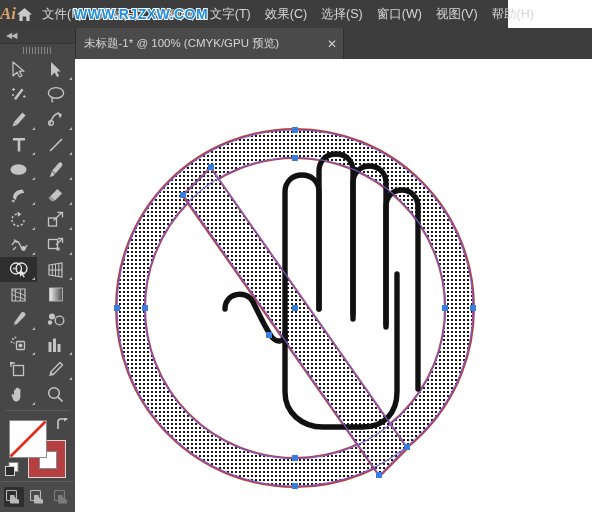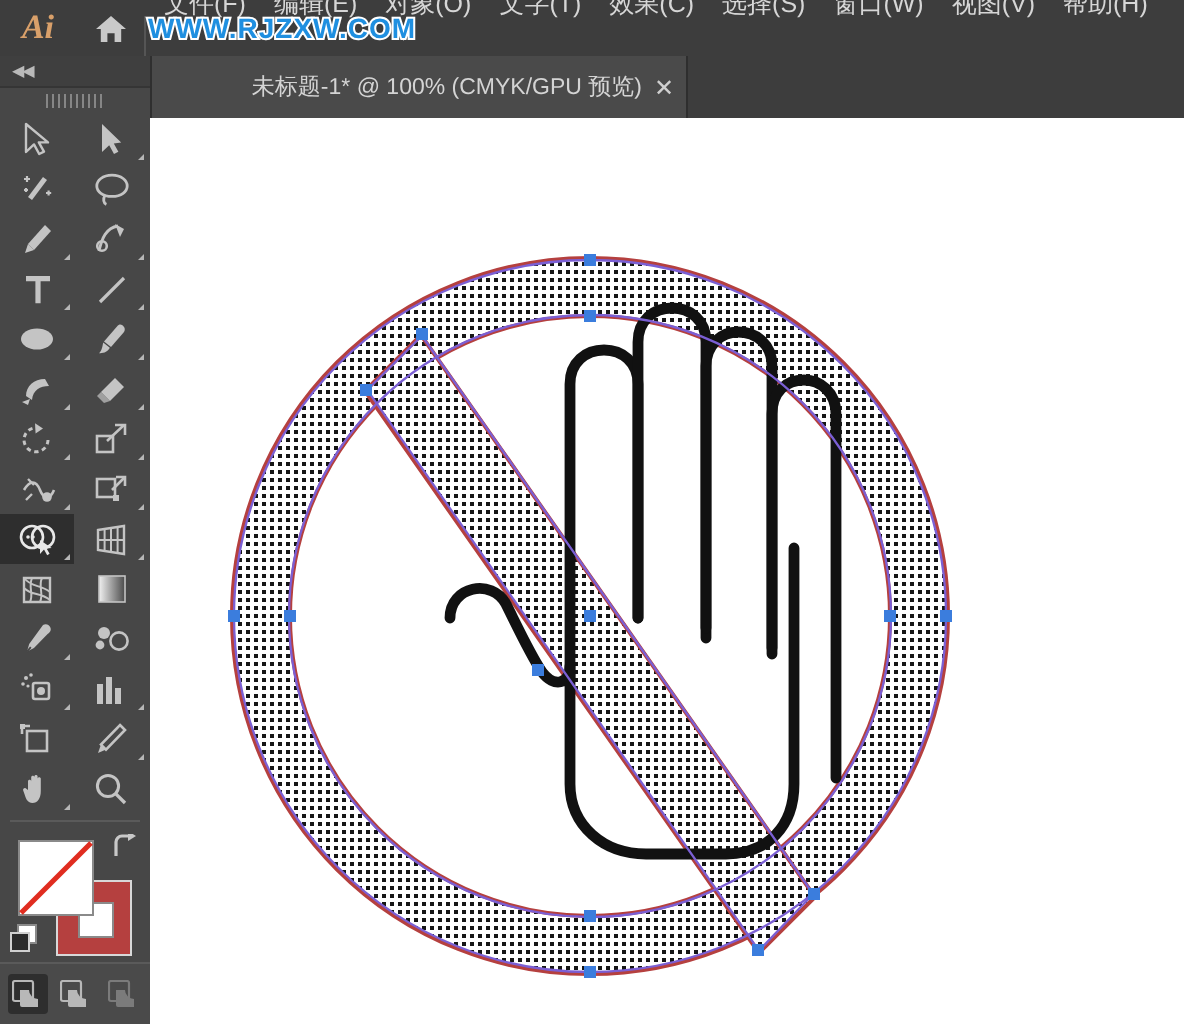--- a/index.html
+++ b/index.html
@@ -6,22 +6,22 @@
   body{
     width:592px;height:512px;overflow:hidden;
     background:#ffffff;
     font-family:"Liberation Sans","DejaVu Sans",sans-serif;
     -webkit-font-smoothing:antialiased;
   }
   #app{position:relative;width:592px;height:512px;overflow:hidden;background:#fff;}
 
   
   .menubar{
-    position:absolute;left:0;top:0;width:592px;height:28px;
-    background:#3d3d3d;display:flex;align-items:flex-end;
+    position:absolute;left:0;top:0;width:508px;height:28px;
+    background:#3d3d3d;display:flex;align-items:center;
     border-bottom:5px solid #4d7c0f;
   }
   .ai-logo{
     width:38px;height:28px;display:flex;align-items:center;justify-content:center;
     color:#d9a06a;font-size:17px;font-style:italic;font-weight:bold;letter-spacing:0px;
     font-family:"Liberation Serif","DejaVu Serif",serif;
   }
   .home-ic{width:34px;height:28px;display:flex;align-items:center;justify-content:center;}
   .menu-sep{width:1px;height:20px;background:#555;margin:0 2px 0 0;}
   .menu-item{
@@ -33,23 +33,22 @@
   .tabbar{
     position:absolute;left:75px;top:28px;width:517px;height:31px;
     background:#3d3d3d;border-bottom:1px solid #2b2b2b;
   }
   .doc-tab{
     position:absolute;left:0;top:0;height:31px;width:268px;
     background:#4a4a4a;display:flex;align-items:center;
     border-right:1px solid #2e2e2e;
   }
   .doc-tab-title{
-    color:#d4d4d4;font-size:11.5px;margin-left:26px;white-space:nowrap;overflow:hidden;
+    color:#d4d4d4;font-size:11.5px;margin-left:9px;white-space:nowrap;overflow:hidden;
     flex:1;
-    text-align:right;
   }
   .tab-close{
     width:22px;height:31px;display:flex;align-items:center;justify-content:center;
     color:#cfcfcf;font-size:12px;font-weight:bold;
   }
 
   
   .toolpanel{
     position:absolute;left:0;top:28px;width:75px;height:484px;
     background:#474747;border-right:1px solid #2f2f2f;

